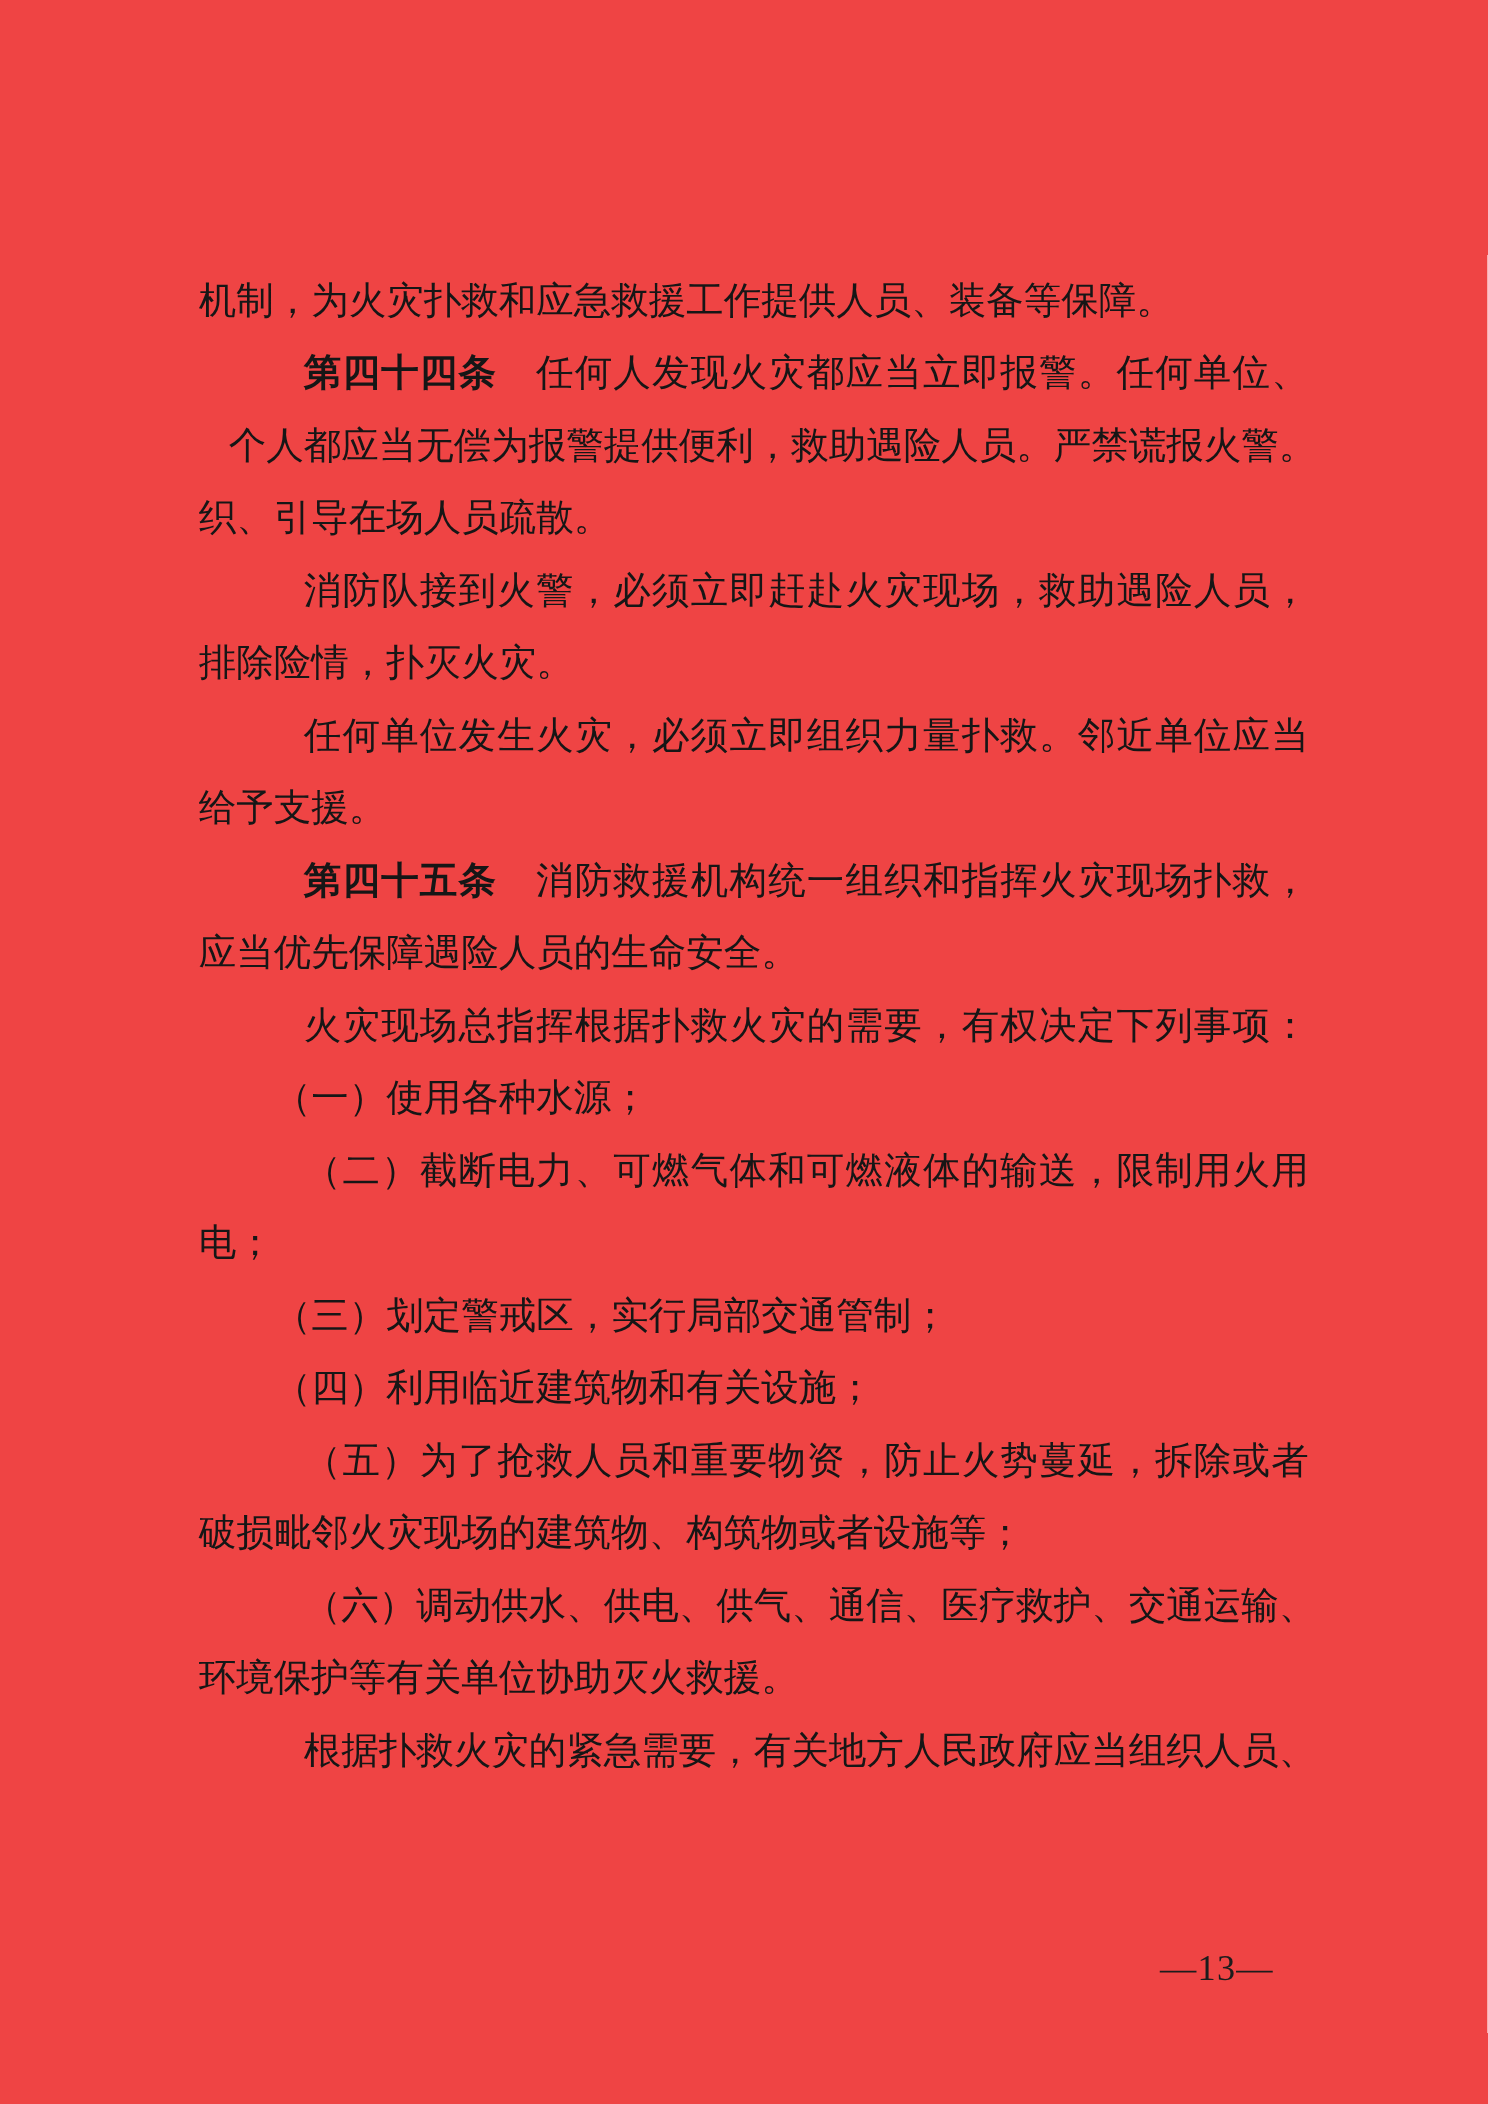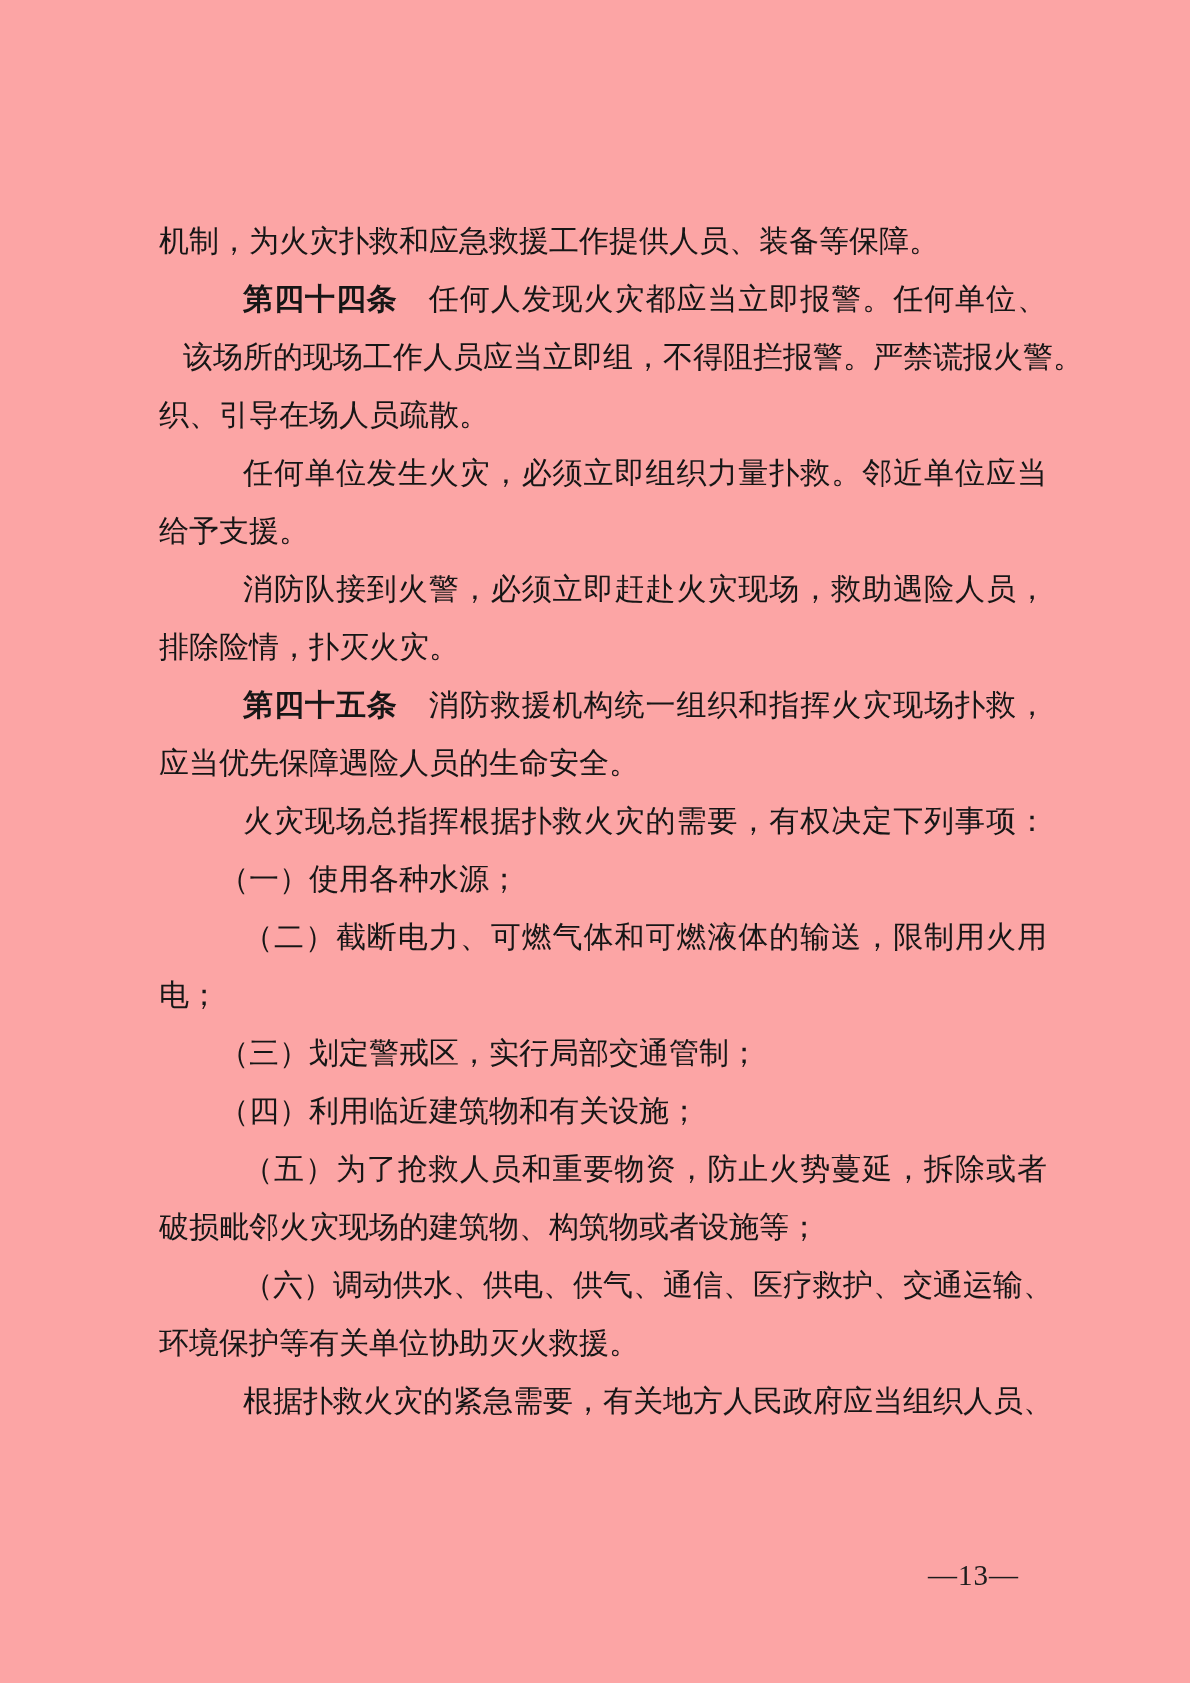--- a/index.html
+++ b/index.html
@@ -4,21 +4,21 @@
 <style>
   html, body {
     margin: 0;
     padding: 0;
     background: #ffffff;
   }
   .page {
     position: relative;
     width: 1190px;
     height: 1683px;
-    background: #fca5a5;
+    background: #ef4444;
     color: #161616;
     font-family: "Liberation Serif", serif;
     overflow: hidden;
   }
   .body-text {
     position: absolute;
     left: 159px;
     top: 212px;
     width: 888px;
     font-size: 30px;
@@ -62,32 +62,32 @@
 </head>
 <body>
 
 <div class="page">
   <div class="body-text">
       <div class="para">
         <div class="line"><span class="seg">机制，为火灾扑救和应急救援工作提供人员、装备等保障。</span></div>
       </div>
       <div class="para">
         <div class="line just indent"><span class="seg seg-bold">第四十四条</span><span class="seg">　任何人发现火灾都应当立即报警。任何单位、</span></div>
-        <div class="line just"><span class="seg">该场所的现场工作人员应当立即组，不得阻拦报警。严禁谎报火警。</span></div>
+        <div class="line just"><span class="seg">个人都应当无偿为报警提供便利，救助遇险人员。严禁谎报火警。</span></div>
       </div>
       <div class="para">
         <div class="line"><span class="seg">织、引导在场人员疏散。</span></div>
       </div>
       <div class="para">
+        <div class="line just indent"><span class="seg">消防队接到火警，必须立即赶赴火灾现场，救助遇险人员，</span></div>
+        <div class="line"><span class="seg">排除险情，扑灭火灾。</span></div>
+      </div>
+      <div class="para">
         <div class="line just indent"><span class="seg">任何单位发生火灾，必须立即组织力量扑救。邻近单位应当</span></div>
         <div class="line"><span class="seg">给予支援。</span></div>
-      </div>
-      <div class="para">
-        <div class="line just indent"><span class="seg">消防队接到火警，必须立即赶赴火灾现场，救助遇险人员，</span></div>
-        <div class="line"><span class="seg">排除险情，扑灭火灾。</span></div>
       </div>
       <div class="para">
         <div class="line just indent"><span class="seg seg-bold">第四十五条</span><span class="seg">　消防救援机构统一组织和指挥火灾现场扑救，</span></div>
         <div class="line"><span class="seg">应当优先保障遇险人员的生命安全。</span></div>
       </div>
       <div class="para">
         <div class="line just indent"><span class="seg">火灾现场总指挥根据扑救火灾的需要，有权决定下列事项：</span></div>
       </div>
       <div class="para">
         <div class="line indent"><span class="seg">（一）使用各种水源；</span></div>

